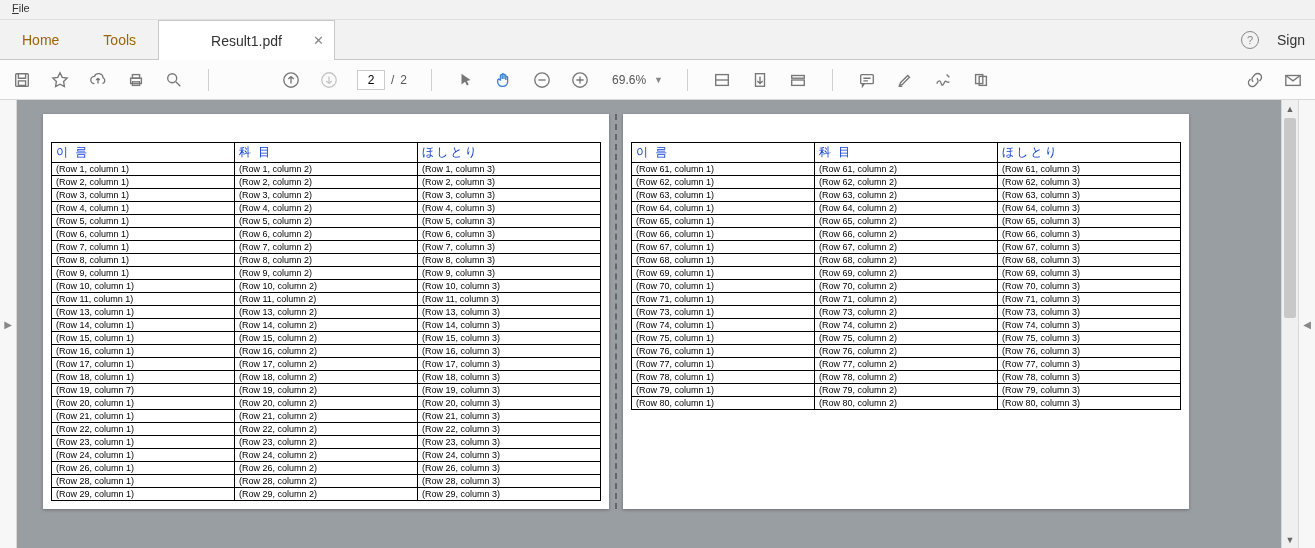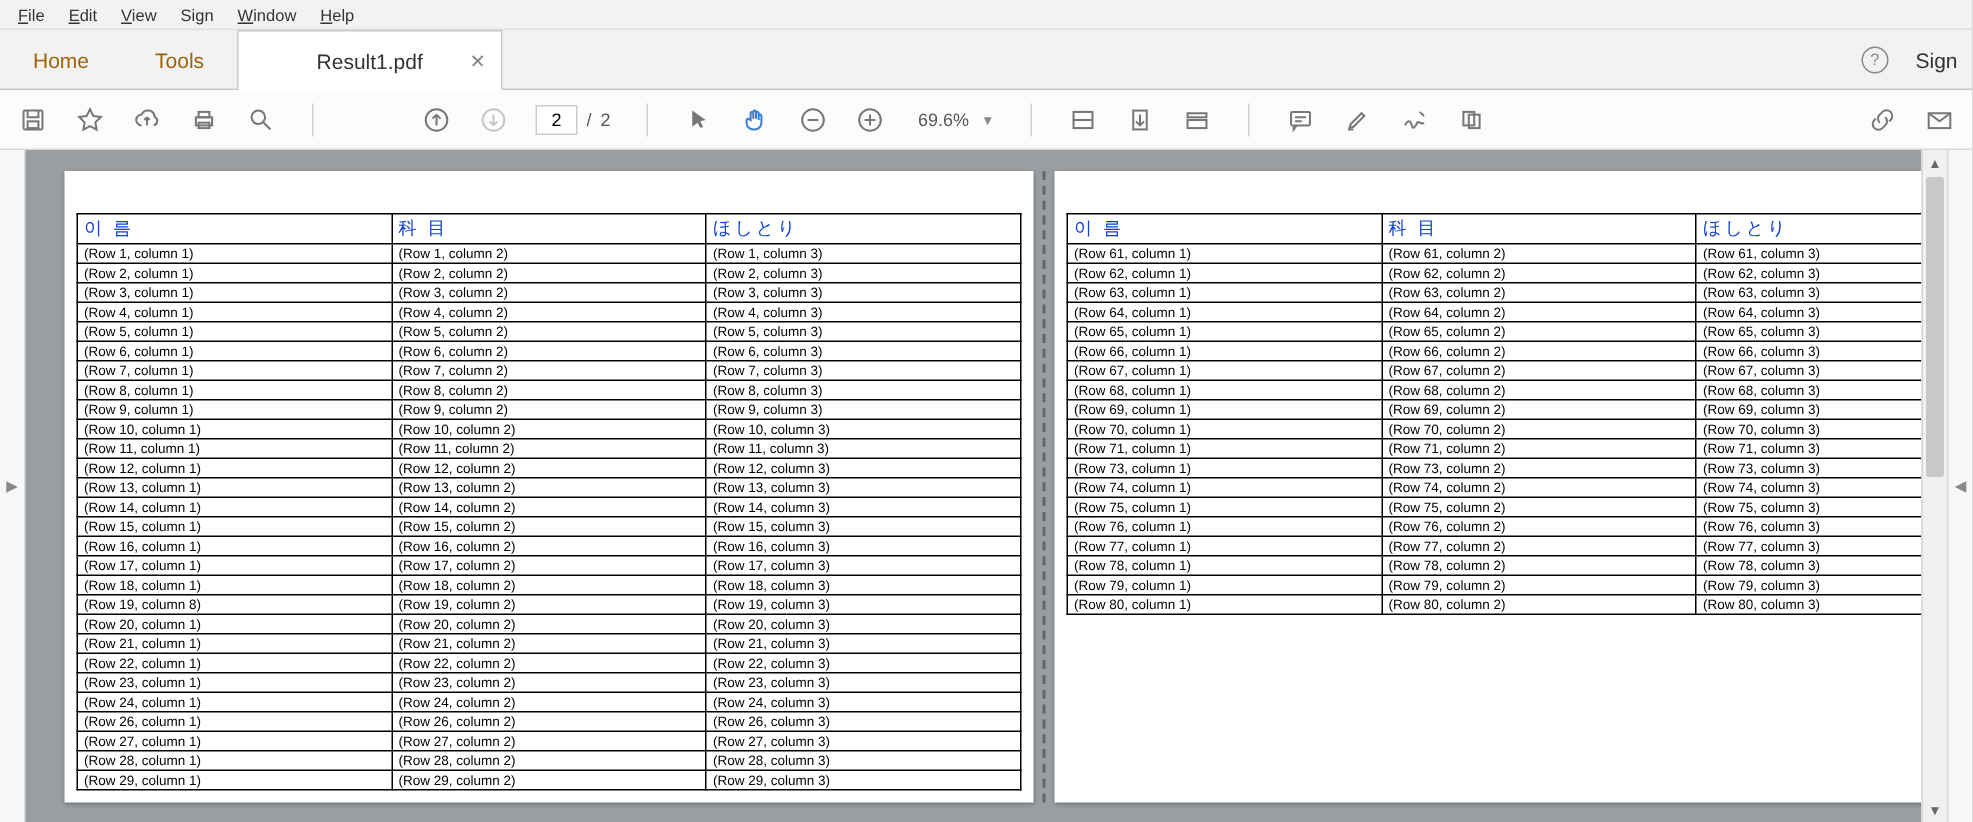--- a/index.html
+++ b/index.html
@@ -1,19 +1,19 @@
 <!DOCTYPE html>
 <html><head>
 <meta charset="utf-8">
 <style>
 * { margin: 0; padding: 0; box-sizing: border-box; font-family: "Segoe UI", Arial, sans-serif; }
 body { background: #fff; width: 1315px; height: 548px; overflow: hidden; position: relative; }
 
 
-.menubar { height: 20px; background: #f2f2f2; display: flex; align-items: flex-end; padding: 0 4px; font-size: 11px; color: #333; border-bottom: 1px solid #e0e0e0; }
+.menubar { height: 20px; background: #f2f2f2; display: flex; align-items: flex-start; padding: 0 4px; font-size: 11px; color: #333; border-bottom: 1px solid #e0e0e0; flex-direction: column; }
 .menubar .item { padding: 2px 8px; cursor: default; }
 .menubar .item .ul { text-decoration: underline; }
 
 
 .tabbar { height: 40px; background: #f2f2f2; display: flex; align-items: stretch; border-bottom: 1px solid #c8c8c8; position: relative; }
 .tab { display: flex; align-items: center; padding: 0 22px; font-size: 14px; color: #333; cursor: default; position: relative; }
 .tab.home, .tab.tools { color: #a16207; }
 .tab.doc { background: #fff; border-top: 1px solid #c8c8c8; border-left: 1px solid #c8c8c8; border-right: 1px solid #c8c8c8; margin-bottom: -1px; padding: 0 52px; position: relative; }
 .tab.doc .close { position: absolute; right: 10px; font-size: 13px; color: #888; }
 .tabbar .right { margin-left: auto; display: flex; align-items: center; padding-right: 10px; gap: 18px; }
@@ -38,21 +38,21 @@
 .side-handle { width: 17px; background: #f7f7f7; border-right: 1px solid #d8d8d8; display: flex; align-items: center; justify-content: center; color: #888; font-size: 10px; cursor: default; }
 .side-handle.right { border-right: none; border-left: 1px solid #d8d8d8; }
 .viewport { flex: 1; background: #999ea3; position: relative; overflow: hidden; }
 .scrollbar-v { width: 17px; background: #f0f0f0; border-left: 1px solid #d8d8d8; position: relative; }
 .scrollbar-v .thumb { position: absolute; left: 2px; right: 2px; top: 18px; height: 200px; background: #c8c8c8; border-radius: 2px; }
 .scrollbar-v .arrow { position: absolute; left: 0; right: 0; height: 17px; display:flex; align-items:center; justify-content:center; font-size:9px; color:#666; }
 .scrollbar-v .arrow.up { top: 0; }
 .scrollbar-v .arrow.down { bottom: 0; }
 
 .pages { position: absolute; top: 14px; left: 26px; display: flex; gap: 4px; }
-.page { width: 646px; background: #fff; box-shadow: 0 1px 3px rgba(0,0,0,.3); padding: 28px 8px 8px 8px; }
+.page { width: 566px; background: #fff; box-shadow: 0 1px 3px rgba(0,0,0,.3); padding: 28px 8px 8px 8px; }
 .page-divider { width: 1px; border-left: 2px dashed #666; margin: 0 2px; }
 
 .data-table { width: 100%; border-collapse: collapse; table-layout: fixed; }
 .data-table th { text-align: left; font-size: 12px; font-weight: normal; color: #1040d0; border: 1px solid #000; padding: 1px 4px; height: 17px; letter-spacing: 2px; }
 .data-table td { font-size: 9px; color: #000; border: 1px solid #000; padding: 0 4px; height: 12.2px; line-height: 12px; white-space: nowrap; overflow: hidden; }
 </style>
 </head>
 <body>
 
 <div class="menubar">
@@ -280,25 +280,20 @@
                 <td>(Row 10, column 1)</td>
                 <td>(Row 10, column 2)</td>
                 <td>(Row 10, column 3)</td>
               </tr>
               <tr>
                 <td>(Row 11, column 1)</td>
                 <td>(Row 11, column 2)</td>
                 <td>(Row 11, column 3)</td>
               </tr>
               <tr>
-                <td>(Row 12, column 1)</td>
-                <td>(Row 12, column 2)</td>
-                <td>(Row 12, column 3)</td>
-              </tr>
-              <tr>
                 <td>(Row 13, column 1)</td>
                 <td>(Row 13, column 2)</td>
                 <td>(Row 13, column 3)</td>
               </tr>
               <tr>
                 <td>(Row 14, column 1)</td>
                 <td>(Row 14, column 2)</td>
                 <td>(Row 14, column 3)</td>
               </tr>
               <tr>
@@ -315,21 +310,21 @@
                 <td>(Row 17, column 1)</td>
                 <td>(Row 17, column 2)</td>
                 <td>(Row 17, column 3)</td>
               </tr>
               <tr>
                 <td>(Row 18, column 1)</td>
                 <td>(Row 18, column 2)</td>
                 <td>(Row 18, column 3)</td>
               </tr>
               <tr>
-                <td>(Row 19, column 8)</td>
+                <td>(Row 19, column 7)</td>
                 <td>(Row 19, column 2)</td>
                 <td>(Row 19, column 3)</td>
               </tr>
               <tr>
                 <td>(Row 20, column 1)</td>
                 <td>(Row 20, column 2)</td>
                 <td>(Row 20, column 3)</td>
               </tr>
               <tr>
                 <td>(Row 21, column 1)</td>
@@ -348,25 +343,20 @@
               </tr>
               <tr>
                 <td>(Row 24, column 1)</td>
                 <td>(Row 24, column 2)</td>
                 <td>(Row 24, column 3)</td>
               </tr>
               <tr>
                 <td>(Row 26, column 1)</td>
                 <td>(Row 26, column 2)</td>
                 <td>(Row 26, column 3)</td>
-              </tr>
-              <tr>
-                <td>(Row 27, column 1)</td>
-                <td>(Row 27, column 2)</td>
-                <td>(Row 27, column 3)</td>
               </tr>
               <tr>
                 <td>(Row 28, column 1)</td>
                 <td>(Row 28, column 2)</td>
                 <td>(Row 28, column 3)</td>
               </tr>
               <tr>
                 <td>(Row 29, column 1)</td>
                 <td>(Row 29, column 2)</td>
                 <td>(Row 29, column 3)</td>

